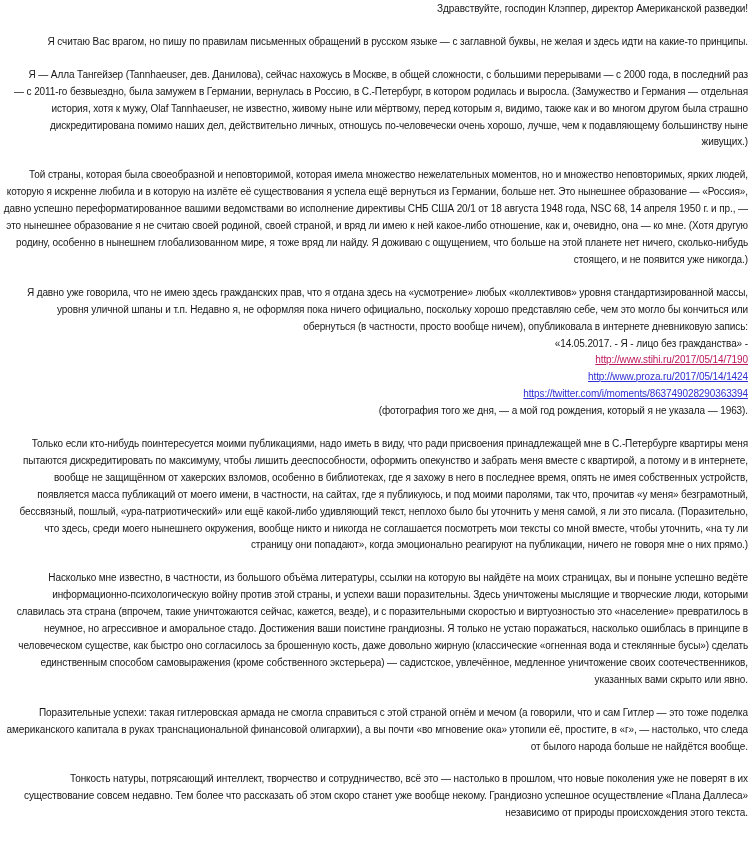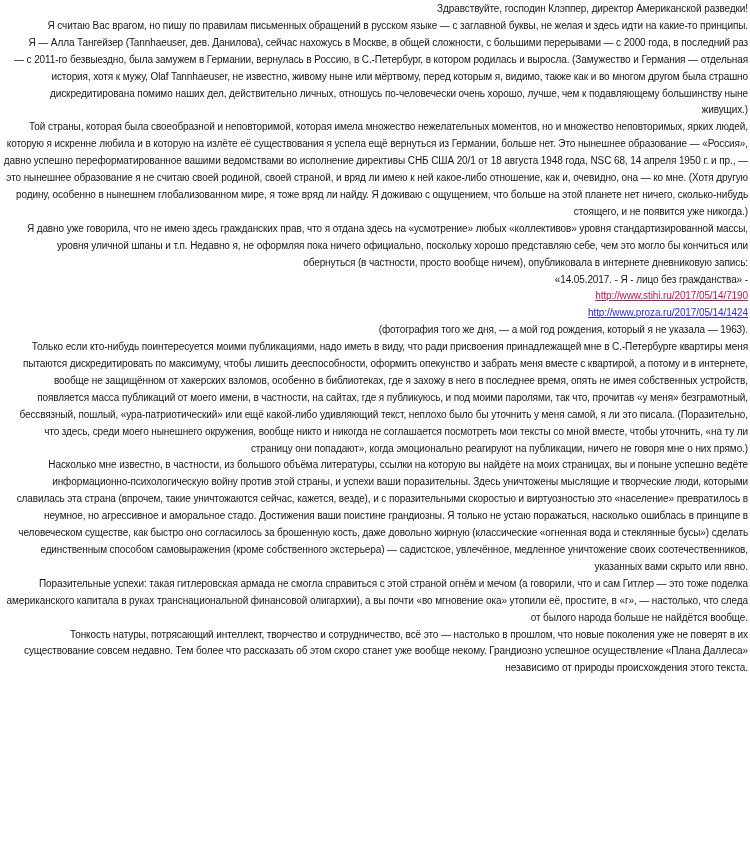--- a/index.html
+++ b/index.html
@@ -26,38 +26,40 @@
     color: #161616;
     letter-spacing: -0.1px;
     text-align: right;
   }
   .para {
     margin: 0;
     padding: 0;
   }
   .para.indent {
     text-indent: 18px;
+    margin-top: 16px;
   }
   .doc-link {
     text-decoration: underline;
     cursor: pointer;
   }
 </style>
 </head>
 <body>
 
 <div class="doc-page">
   <div class="doc-body" id="doc-body" style="color: rgb(22, 22, 22);">
       <div class="para">Здравствуйте, господин Клэппер, директор Американской разведки!</div>
       <div class="para indent">Я считаю Вас врагом, но пишу по правилам письменных обращений в русском языке — с заглавной буквы, не желая и здесь идти на какие-то принципы.</div>
       <div class="para indent">Я — Алла Тангейзер (Tannhaeuser, дев. Данилова), сейчас нахожусь в Москве, в общей сложности, с большими перерывами — с 2000 года, в последний раз — с 2011-го безвыездно, была замужем в Германии, вернулась в Россию, в С.-Петербург, в котором родилась и выросла. (Замужество и Германия — отдельная история, хотя к мужу, Olaf Tannhaeuser, не известно, живому ныне или мёртвому, перед которым я, видимо, также как и во многом другом была страшно дискредитирована помимо наших дел, действительно личных, отношусь по-человечески очень хорошо, лучше, чем к подавляющему большинству ныне живущих.)</div>
       <div class="para indent">Той страны, которая была своеобразной и неповторимой, которая имела множество нежелательных моментов, но и множество неповторимых, ярких людей, которую я искренне любила и в которую на излёте её существования я успела ещё вернуться из Германии, больше нет. Это нынешнее образование — «Россия», давно успешно переформатированное вашими ведомствами во исполнение директивы СНБ США 20/1 от 18 августа 1948 года, NSC 68, 14 апреля 1950 г. и пр., — это нынешнее образование я не считаю своей родиной, своей страной, и вряд ли имею к ней какое-либо отношение, как и, очевидно, она — ко мне. (Хотя другую родину, особенно в нынешнем глобализованном мире, я тоже вряд ли найду. Я доживаю с ощущением, что больше на этой планете нет ничего, сколько-нибудь стоящего, и не появится уже никогда.)</div>
       <div class="para indent">Я давно уже говорила, что не имею здесь гражданских прав, что я отдана здесь на «усмотрение» любых «коллективов» уровня стандартизированной массы, уровня уличной шпаны и т.п. Недавно я, не оформляя пока ничего официально, поскольку хорошо представляю себе, чем это могло бы кончиться или обернуться (в частности, просто вообще ничем), опубликовала в интернете дневниковую запись:</div>
       <div class="para">«14.05.2017. - Я - лицо без гражданства» -</div>
       <div class="para"><a class="doc-link" href="#" style="color: #be185d;">http://www.stihi.ru/2017/05/14/7190</a></div>
       <div class="para"><a class="doc-link" href="#" style="color: rgb(47, 47, 211);">http://www.proza.ru/2017/05/14/1424</a></div>
+      <div class="para"><a class="doc-link" href="#" style="color: rgb(47, 47, 211);">https://twitter.com/i/moments/863749028290363394</a></div>
       <div class="para">(фотография того же дня, — а мой год рождения, который я не указала — 1963).</div>
       <div class="para indent">Только если кто-нибудь поинтересуется моими публикациями, надо иметь в виду, что ради присвоения принадлежащей мне в С.-Петербурге квартиры меня пытаются дискредитировать по максимуму, чтобы лишить дееспособности, оформить опекунство и забрать меня вместе с квартирой, а потому и в интернете, вообще не защищённом от хакерских взломов, особенно в библиотеках, где я захожу в него в последнее время, опять не имея собственных устройств, появляется масса публикаций от моего имени, в частности, на сайтах, где я публикуюсь, и под моими паролями, так что, прочитав «у меня» безграмотный, бессвязный, пошлый, «ура-патриотический» или ещё какой-либо удивляющий текст, неплохо было бы уточнить у меня самой, я ли это писала. (Поразительно, что здесь, среди моего нынешнего окружения, вообще никто и никогда не соглашается посмотреть мои тексты со мной вместе, чтобы уточнить, «на ту ли страницу они попадают», когда эмоционально реагируют на публикации, ничего не говоря мне о них прямо.)</div>
       <div class="para indent">Насколько мне известно, в частности, из большого объёма литературы, ссылки на которую вы найдёте на моих страницах, вы и поныне успешно ведёте информационно-психологическую войну против этой страны, и успехи ваши поразительны. Здесь уничтожены мыслящие и творческие люди, которыми славилась эта страна (впрочем, такие уничтожаются сейчас, кажется, везде), и с поразительными скоростью и виртуозностью это «население» превратилось в неумное, но агрессивное и аморальное стадо. Достижения ваши поистине грандиозны. Я только не устаю поражаться, насколько ошиблась в принципе в человеческом существе, как быстро оно согласилось за брошенную кость, даже довольно жирную (классические «огненная вода и стеклянные бусы») сделать единственным способом самовыражения (кроме собственного экстерьера) — садистское, увлечённое, медленное уничтожение своих соотечественников, указанных вами скрыто или явно.</div>
       <div class="para indent">Поразительные успехи: такая гитлеровская армада не смогла справиться с этой страной огнём и мечом (а говорили, что и сам Гитлер — это тоже поделка американского капитала в руках транснациональной финансовой олигархии), а вы почти «во мгновение ока» утопили её, простите, в «г», — настолько, что следа от былого народа больше не найдётся вообще.</div>
       <div class="para indent">Тонкость натуры, потрясающий интеллект, творчество и сотрудничество, всё это — настолько в прошлом, что новые поколения уже не поверят в их существование совсем недавно. Тем более что рассказать об этом скоро станет уже вообще некому. Грандиозно успешное осуществление «Плана Даллеса» независимо от природы происхождения этого текста.</div>
     </div>
 </div>
 
 </body></html>

